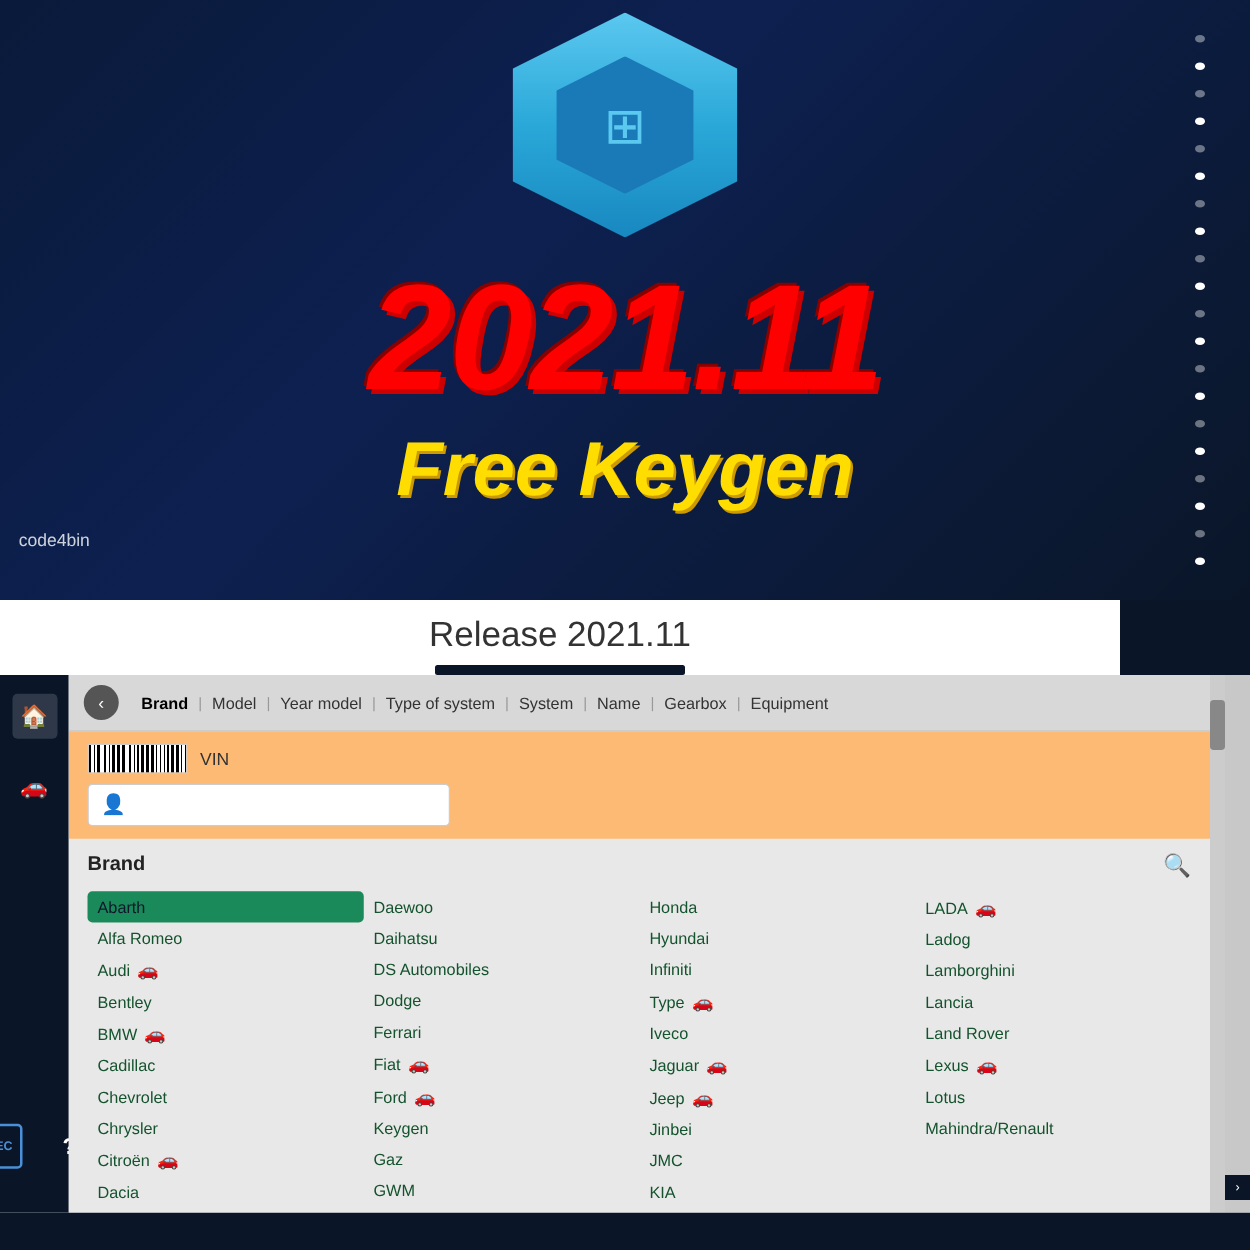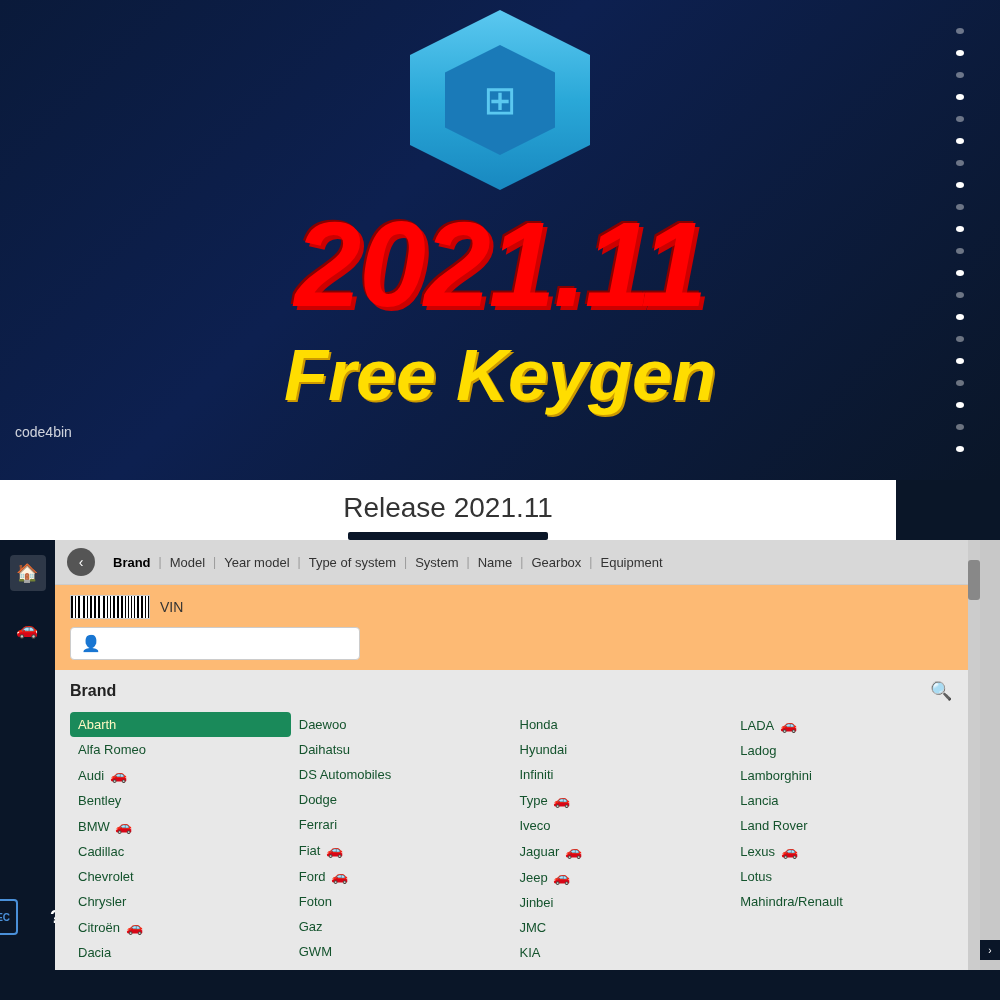--- a/index.html
+++ b/index.html
@@ -82,21 +82,21 @@
       font-weight: 900;
       color: #ff0000;
       text-shadow: 4px 4px 0px #cc0000, -2px -2px 0px #880000;
       letter-spacing: -2px;
       line-height: 1;
       margin-top: 140px;
       font-style: italic;
     }
 
     .keygen-text {
-      font-size: 72px;
+      font-size: 61px;
       font-weight: 900;
       color: #ffdd00;
       text-shadow: 2px 2px 0px #cc9900;
       font-style: italic;
       margin-top: 10px;
     }
 
     
     .code4bin {
       position: absolute;
@@ -352,21 +352,21 @@
       gap: 6px;
       cursor: pointer;
       border-radius: 3px;
     }
     .brand-item.selected {
       background: #1a8a5a;
       color: white;
       border-radius: 4px;
     }
     .brand-item.selected .brand-name {
-      color: #fef9c3;
+      color: #0f172a;
     }
     .brand-name {
       color: #14532d;
       font-size: 13px;
     }
     .brand-icon {
       font-size: 14px;
       color: #555;
     }
 
@@ -569,21 +569,21 @@
           </div>
           <div class="brand-item">
             <span class="brand-name">Fiat</span>
             <span class="brand-icon">🚗</span>
           </div>
           <div class="brand-item">
             <span class="brand-name">Ford</span>
             <span class="brand-icon">🚗</span>
           </div>
           <div class="brand-item">
-            <span class="brand-name">Foton</span>
+            <span class="brand-name">Keygen</span>
           </div>
           <div class="brand-item">
             <span class="brand-name">Gaz</span>
           </div>
           <div class="brand-item">
             <span class="brand-name">GWM</span>
           </div>
         </div>
 
         <div class="brand-col">

